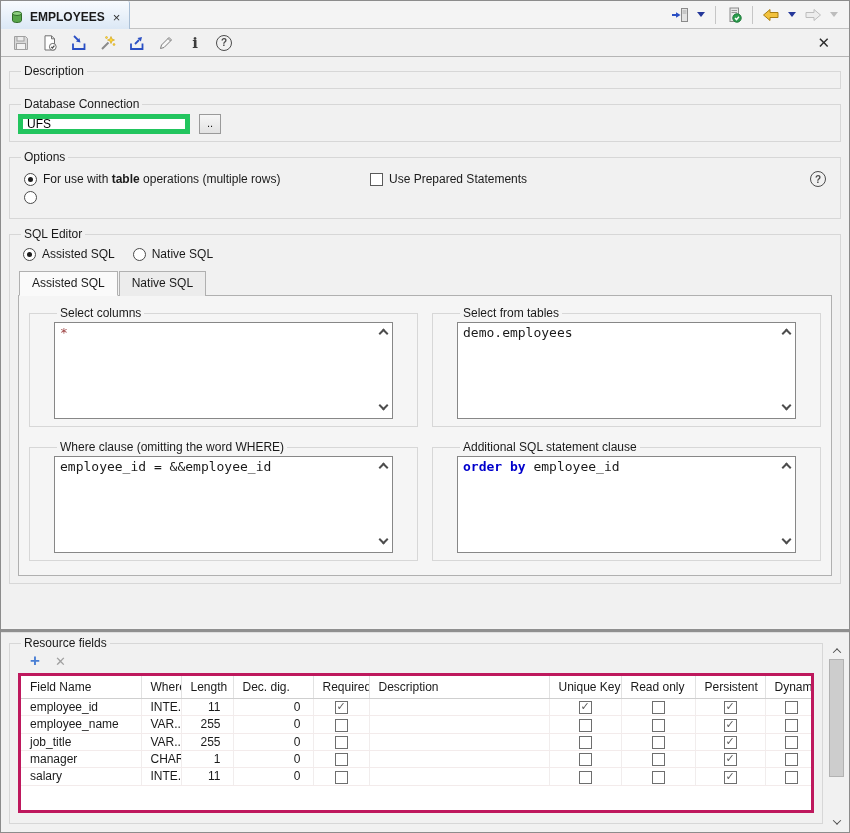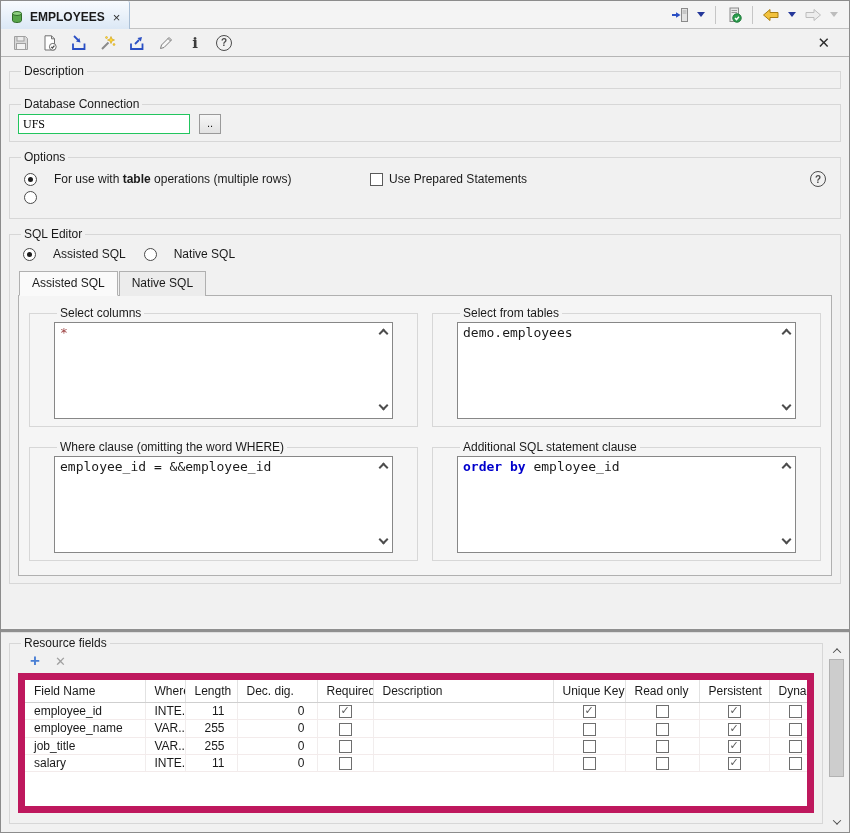--- a/index.html
+++ b/index.html
@@ -23,35 +23,35 @@
   .toolbar2 { height:28px; flex:none; display:flex; align-items:center; gap:7px; padding:0 9px; background:#f1f1f1; border-bottom:1px solid #b5b5b5; }
   .toolbar2 .close-x { margin-left:auto; margin-right:10px; font-size:15px; color:#2d2d2d; cursor:pointer; line-height:1; }
   .glyph-info { font-family:"DejaVu Serif", serif; font-weight:bold; font-size:15px; color:#3c3c3c; }
   .glyph-help { width:16px; height:16px; border:1.4px solid #4c4c4c; border-radius:50%; display:flex; align-items:center; justify-content:center; font-size:10px; font-weight:bold; color:#4c4c4c; }
 
   
   .main-pane { height:570px; flex:none; padding:7px 8px 0; background:#f1f1f1; overflow:hidden; }
   fieldset { border:1px solid #d7d7d7; margin:0 0 8px; padding:3px 8px 7px; background:transparent; }
   legend { font-size:12px; color:#1a1a1a; padding:0 3px; margin-left:3px; }
 
-  .txt { height:20px; border:1px solid #22c55e; background:#fff; font-family:Liberation Serif, serif; font-size:12px; padding:1px 4px; }
+  .txt { height:20px; border:5px solid #22c55e; background:#fff; font-family:Liberation Sans, sans-serif; font-size:12px; padding:1px 4px; }
   .row { display:flex; align-items:center; }
 
   .desc-input { width:684px; }
   .debug-wrap { margin-left:auto; display:flex; align-items:center; gap:5px; padding-right:12px; }
 
   .conn-input { width:172px; }
   .btn-browse { width:22px; height:20px; margin-left:9px; border:1px solid #9a9a9a; background:linear-gradient(#f6f6f6,#e2e2e2); font-size:11px; text-align:center; line-height:16px; cursor:pointer; }
 
   .checkbox { width:13px; height:13px; border:1px solid #5a5a5a; background:#fff; display:inline-block; position:relative; flex:none; cursor:pointer; }
   .radio { width:13px; height:13px; border:1px solid #4a4a4a; border-radius:50%; background:#fff; display:inline-block; position:relative; flex:none; cursor:pointer; }
   .radio.checked::after { content:""; position:absolute; left:3px; top:3px; width:5px; height:5px; border-radius:50%; background:#1d1d1d; }
 
   .options-body { position:relative; padding:1px 2px 2px; }
-  .radio-row { display:flex; align-items:center; gap:17px; margin:4px 0 5px 4px; cursor:default; }
+  .radio-row { display:flex; align-items:center; gap:6px; margin:4px 0 5px 4px; cursor:default; }
   .prepared-wrap { position:absolute; left:352px; top:5px; display:flex; align-items:center; gap:6px; }
   .options-help { position:absolute; right:6px; top:4px; }
 
   
   .sql-radios { display:flex; align-items:center; gap:18px; margin:3px 0 10px 5px; }
   .sql-radios .radio-row { margin:0; }
   .tabs { display:flex; margin:0 0 -1px 1px; position:relative; z-index:2; }
   .tabbtn { padding:4px 12px 5px; font-size:12px; border:1px solid #b0b0b0; border-bottom:none; background:#ececec; margin-right:1px; cursor:pointer; }
   .tabbtn.active { background:#fafafa; border-bottom:1px solid #fafafa; }
   .tabpanel { border:1px solid #b0b0b0; background:#f5f5f5; padding:10px 10px 14px; position:relative; z-index:1; }
@@ -67,21 +67,21 @@
   
   .splitter { height:6px; flex:none; background:linear-gradient(#f3f3f3 0 2px, #8f8f8f 2px 5px, #dedede 5px); cursor:row-resize; }
 
   
   .bottom-pane { height:199px; flex:none; background:#f1f1f1; position:relative; padding:3px 30px 0 8px; }
   .rf-fieldset { height:188px; padding:1px 8px 6px; }
   .rf-toolbar { display:flex; align-items:center; gap:15px; padding:3px 0 5px 12px; }
   .btn-add { color:#4a7fd4; font-size:17px; font-weight:bold; line-height:14px; cursor:pointer; }
   .btn-del { color:#9f9f9f; font-size:13px; line-height:13px; cursor:pointer; }
 
-  .table-wrap { width:796px; height:140px; border:7px solid #be185d; background:#fff; overflow:hidden; }
+  .table-wrap { width:796px; height:140px; border:3px solid #be185d; background:#fff; overflow:hidden; }
   table.rf { border-collapse:collapse; table-layout:fixed; width:796px; font-size:12px; }
   table.rf th { font-weight:normal; text-align:left; padding:4px 6px 4px 9px; border-right:1px solid #e2e2e2; border-bottom:1px solid #cfcfcf; height:14px; white-space:nowrap; overflow:hidden; }
   table.rf td { padding:1px 6px 1px 9px; border-right:1px solid #f1eded; border-bottom:1px solid #f3ebeb; height:14px; white-space:nowrap; overflow:hidden; }
   table.rf .num { text-align:right; padding-right:12px; }
   table.rf .ctr { text-align:center; padding:1px 0; }
   table.rf .cb { width:13px; height:13px; border:1px solid #6e6e6e; background:#fff; display:inline-block; position:relative; vertical-align:middle; cursor:pointer; }
   table.rf .cb.checked::after { content:"✓"; position:absolute; left:1px; top:-2px; font-size:11px; color:#5a5a5a; }
 
   .vscroll { position:absolute; right:4px; top:10px; width:17px; height:186px; background:#f1f1f1; }
   .vscroll .arrowbox { position:absolute; left:0; width:17px; height:15px; display:flex; align-items:center; justify-content:center; cursor:pointer; }
@@ -363,20 +363,32 @@
                 <td class="num">255</td>
                 <td class="num">0</td>
                 <td class="ctr"><span class="cb"></span></td>
                 <td></td>
                 <td class="ctr"><span class="cb"></span></td>
                 <td class="ctr"><span class="cb"></span></td>
                 <td class="ctr"><span class="cb checked"></span></td>
                 <td class="ctr"><span class="cb"></span></td>
               </tr>
               <tr>
+                <td>manager</td>
+                <td>CHAR</td>
+                <td class="num">1</td>
+                <td class="num">0</td>
+                <td class="ctr"><span class="cb"></span></td>
+                <td></td>
+                <td class="ctr"><span class="cb"></span></td>
+                <td class="ctr"><span class="cb"></span></td>
+                <td class="ctr"><span class="cb checked"></span></td>
+                <td class="ctr"><span class="cb"></span></td>
+              </tr>
+              <tr>
                 <td>salary</td>
                 <td>INTE...</td>
                 <td class="num">11</td>
                 <td class="num">0</td>
                 <td class="ctr"><span class="cb"></span></td>
                 <td></td>
                 <td class="ctr"><span class="cb"></span></td>
                 <td class="ctr"><span class="cb"></span></td>
                 <td class="ctr"><span class="cb checked"></span></td>
                 <td class="ctr"><span class="cb"></span></td>

